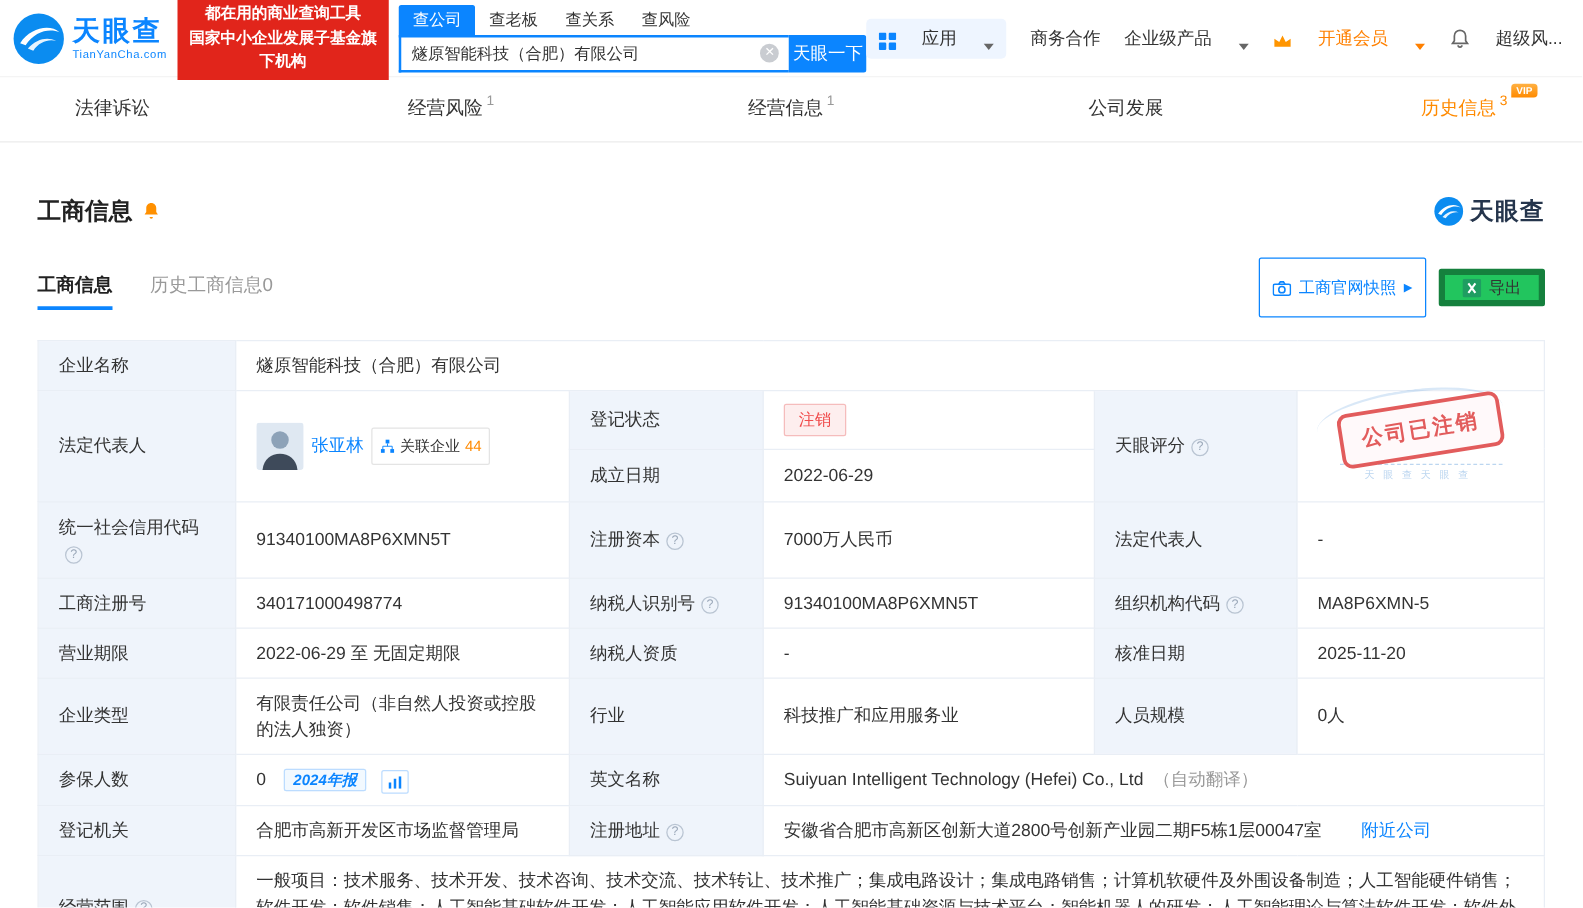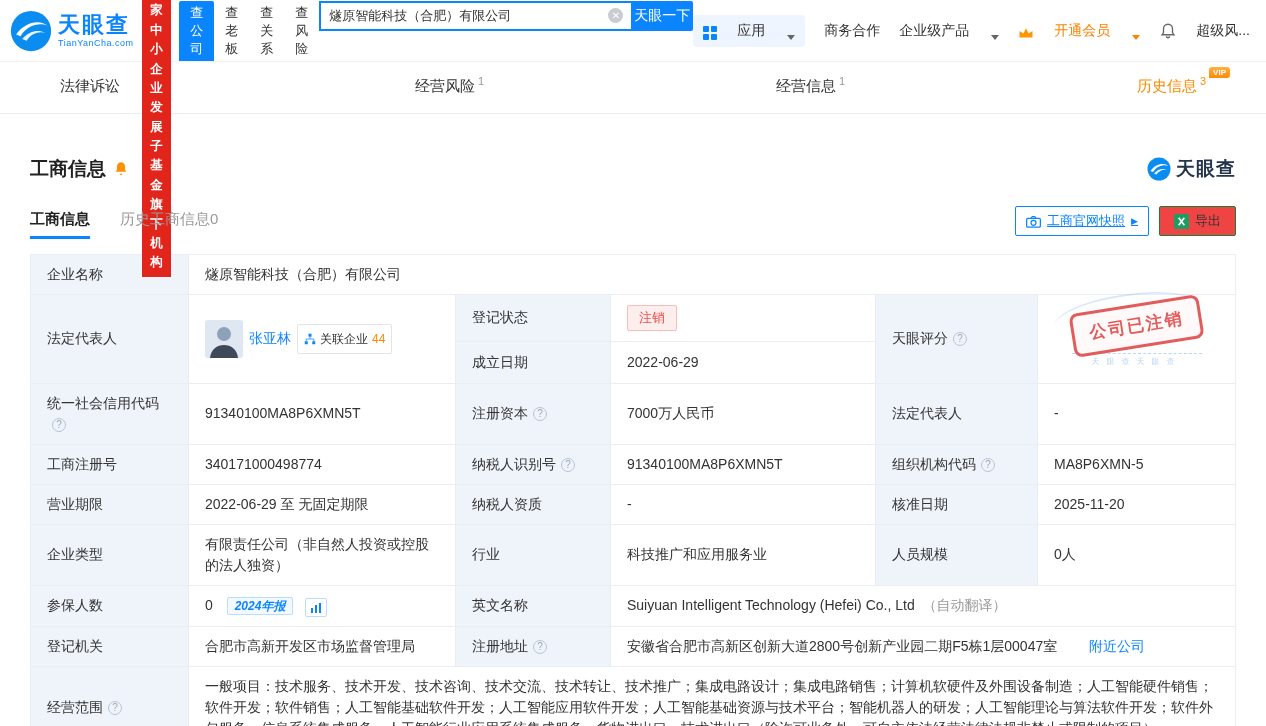--- a/index.html
+++ b/index.html
@@ -8,21 +8,21 @@
 
   
   .header { height:62px; display:flex; align-items:center; padding:0 16px 0 10px;
     border-bottom:1px solid #f1f1f1; background:#fff; }
   .logo { display:flex; align-items:center; gap:6px; cursor:pointer; }
   .logo-text { display:flex; flex-direction:column; line-height:1; }
   .logo-cn { font-size:22px; font-weight:700; color:#0b85ff; letter-spacing:2px; }
   .logo-domain { font-size:9px; color:#0b85ff; margin-top:3px; letter-spacing:.5px; }
   .slogan { margin-left:8px; background:#e1251b; color:#fff; font-size:12.5px; font-weight:700;
     padding:4px 8px; line-height:1.55; text-align:center; }
-  .search-wrap { margin-left:8px; display:flex; flex-direction:row; }
+  .search-wrap { margin-left:8px; display:flex; flex-direction:column; }
   .search-tabs { display:flex; align-items:flex-end; }
   .search-tab { font-size:13px; padding:3px 11px; color:#333; cursor:pointer; }
   .search-tab.active { background:#0b85ff; color:#fff; border-radius:2px 2px 0 0; }
   .search-row { display:flex; }
   .search-input-box { width:312px; height:30px; border:2px solid #0b85ff; border-right:none;
     display:flex; align-items:center; padding:0 8px; background:#fff; }
   .search-input { border:none; outline:none; flex:1; font-size:13px; color:#333; background:transparent; }
   .clear-btn { width:15px; height:15px; border-radius:50%; background:#c9ccd1; color:#fff;
     font-size:10px; line-height:15px; text-align:center; cursor:pointer; }
   .search-btn { width:62px; height:30px; background:#0b85ff; color:#fff; font-size:14px;
@@ -56,24 +56,24 @@
   .title-bell { margin-left:7px; cursor:pointer; display:flex; }
   .brand-right { margin-left:auto; display:flex; align-items:center; gap:5px; }
   .brand-right .brand-name { font-size:19px; font-weight:700; color:#25354c; letter-spacing:1px; }
 
   .sub-tabs { display:flex; align-items:center; margin-top:24px; }
   .sub-tab { font-size:15px; margin-right:30px; color:#999; padding-bottom:10px; position:relative; cursor:pointer; }
   .sub-tab.active { color:#222; font-weight:700; }
   .sub-tab.active::after { content:""; position:absolute; left:0; right:0; bottom:0; height:3px; background:#0b85ff; }
   .sub-actions { margin-left:auto; display:flex; align-items:center; margin-bottom:6px; }
   .btn-snapshot { display:flex; align-items:center; gap:6px; border:1px solid #0b85ff; color:#0b85ff;
-    font-size:13px; height:30px; padding:12px 10px; border-radius:2px; background:#fff; cursor:pointer;text-decoration:underline; }
+    font-size:13px; height:48px; padding:12px 10px; border-radius:2px; background:#fff; cursor:pointer; }
   .btn-snapshot .play { font-size:9px; }
-  .btn-export { display:flex; align-items:center; gap:6px; border:1px solid #15803d; color:#333;
-    font-size:13px; height:30px; padding:0 14px; border-radius:2px; background:#ef4444; margin-left:10px; cursor:pointer; }
+  .btn-export { display:flex; align-items:center; gap:6px; border:5px solid #15803d; color:#333;
+    font-size:13px; height:30px; padding:0 14px; border-radius:2px; background:#22c55e; margin-left:10px; cursor:pointer; }
 
   
   .info-table { width:100%; border-collapse:collapse; margin-top:12px; font-size:14px; table-layout:fixed; }
   .info-table td { border:1px solid #e9eef5; padding:9px 16px; vertical-align:middle; line-height:1.5;
     word-break:break-all; }
   td.lbl { background:#eff4fb; color:#333; }
   .q { display:inline-block; width:14px; height:14px; border:1px solid #b9c4d2; color:#9aa7b8;
     font-size:10px; line-height:12px; text-align:center; border-radius:50%; margin-left:5px;
     vertical-align:1px; cursor:pointer; }
   .status-badge { color:#f04b4b; background:#fdeeee; border:1px solid #f5bcbc; padding:2px 11px;
@@ -183,20 +183,24 @@
     <span class="nav-count"></span>
   </div>
   <div class="nav-tab">
     <span>经营风险</span>
     <span class="nav-count">1</span>
   </div>
   <div class="nav-tab">
     <span>经营信息</span>
     <span class="nav-count">1</span>
   </div>
+  <div class="nav-tab">
+    <span>公司发展</span>
+    <span class="nav-count"></span>
+  </div>
   <div class="nav-tab vip">
     <span>历史信息</span>
     <span class="nav-count">3</span>
     <span class="vip-badge">VIP</span>
   </div>
 </div>
 
 <div class="content">
 
   <div class="section-header">

